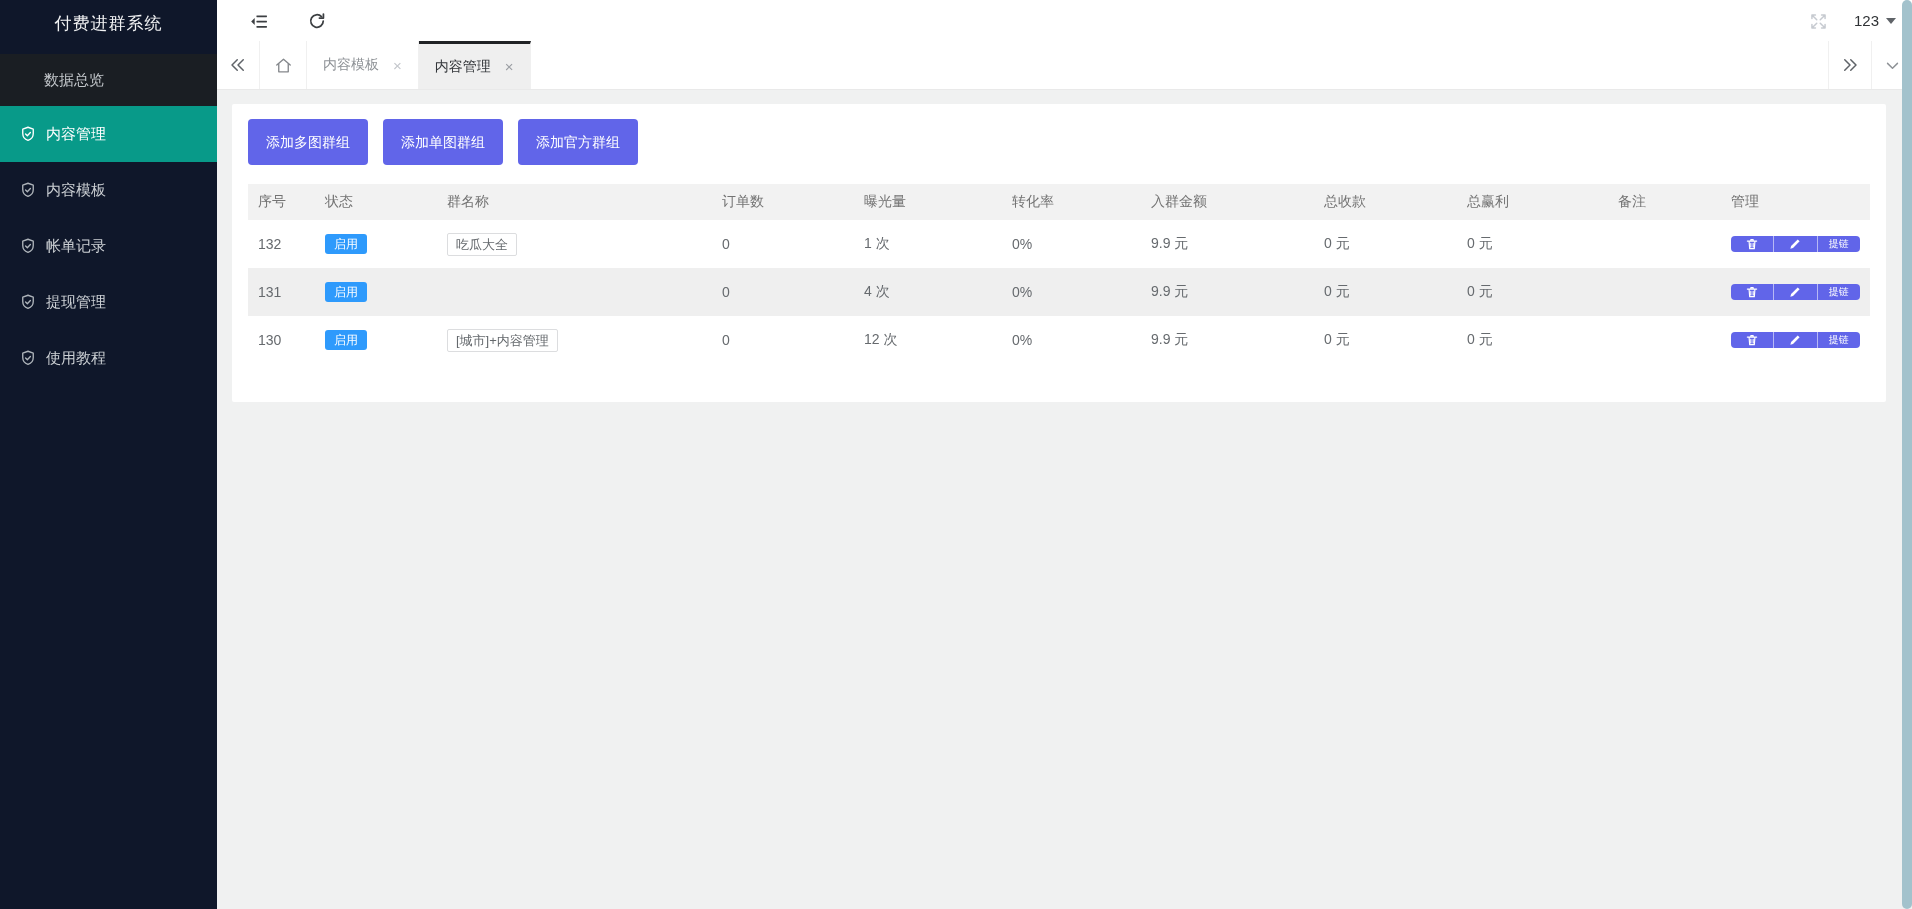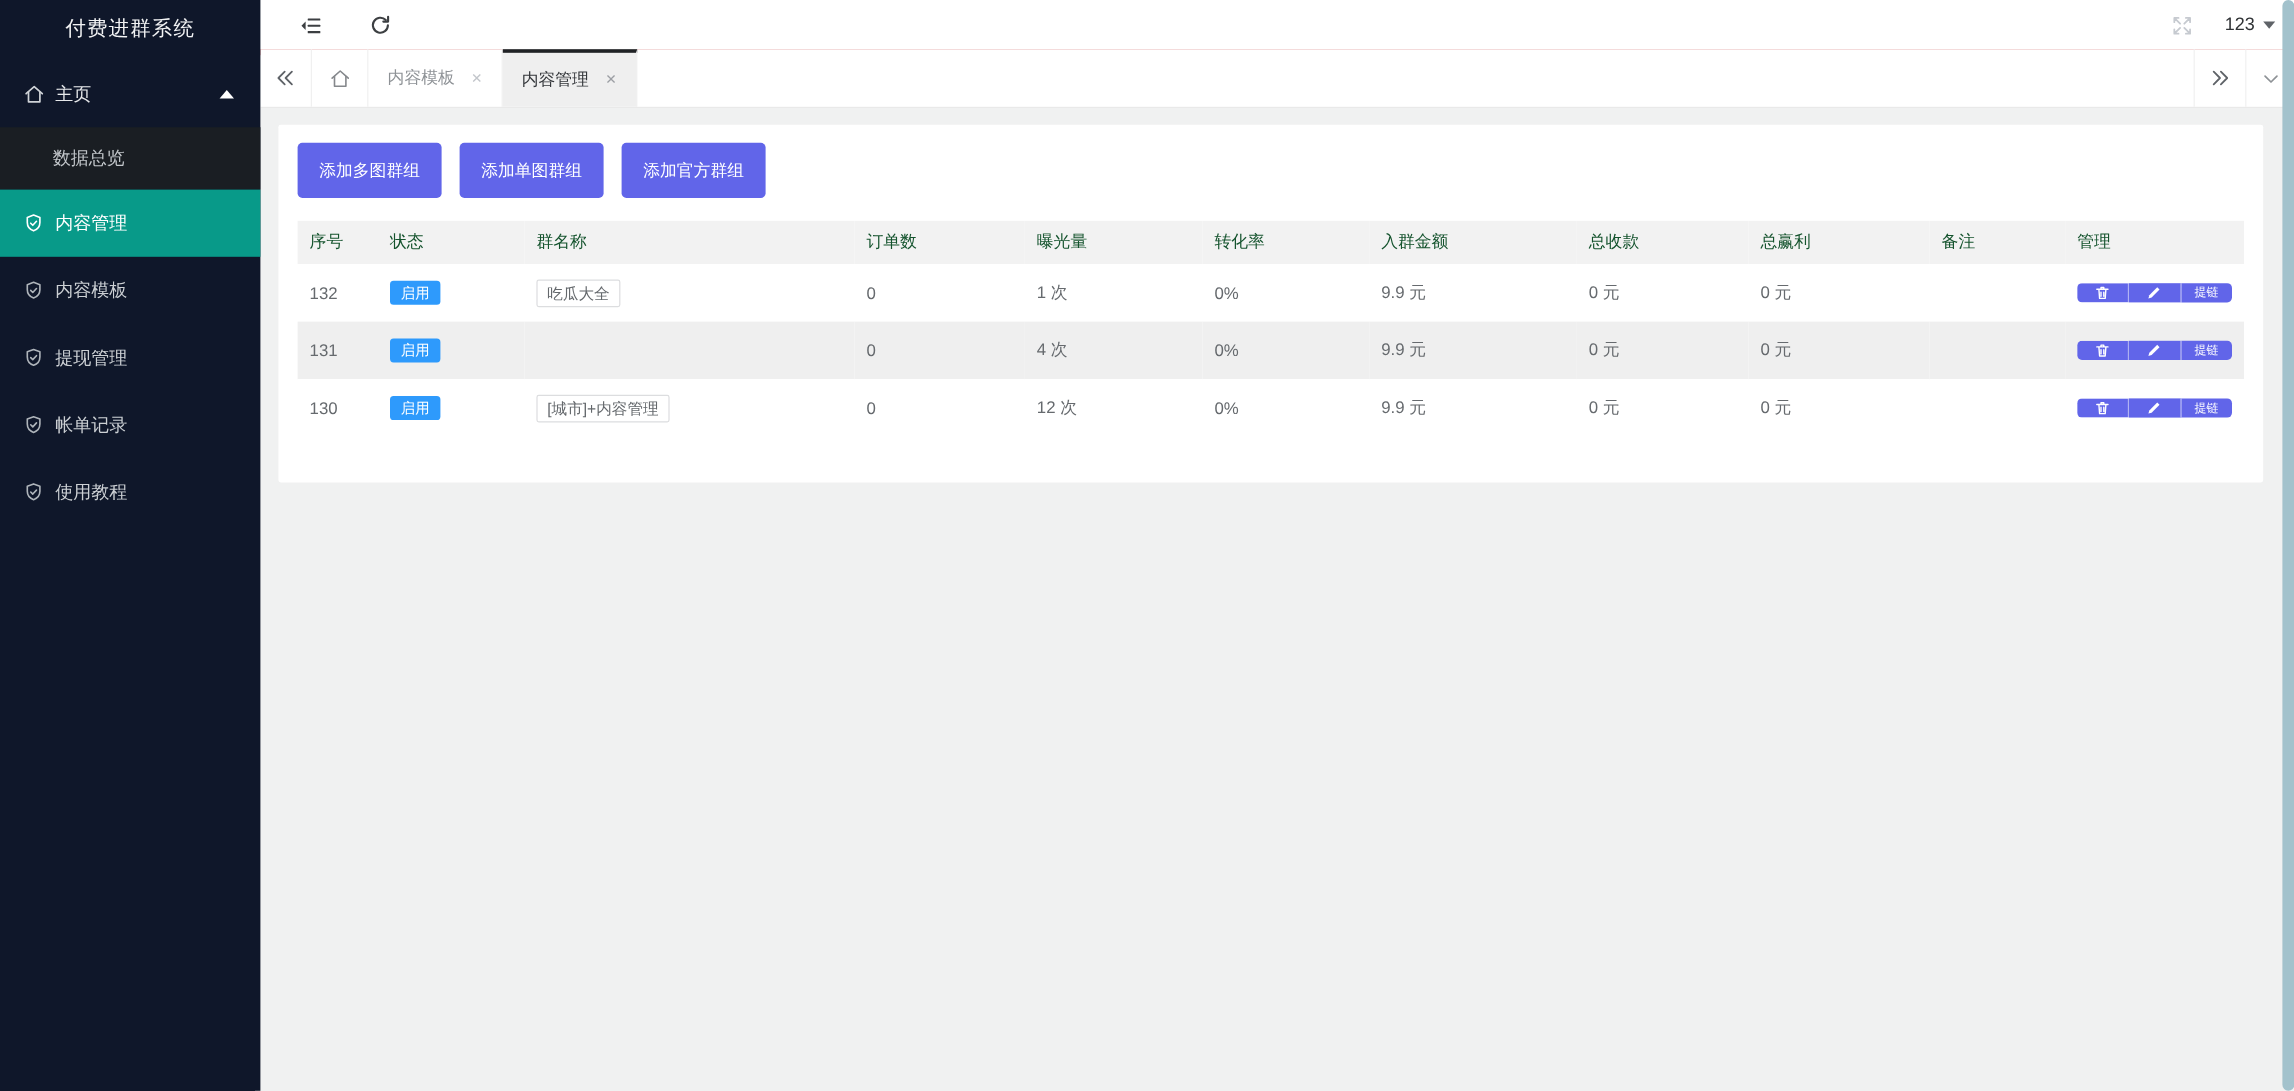--- a/index.html
+++ b/index.html
@@ -42,50 +42,40 @@
   .ts-right{margin-left:auto;display:flex;align-items:stretch;}
   .ts-right .ts-btn{border-right:none;border-left:1px solid #f0f0f0;}
   .ts-right .ts-btn:last-child{width:40px;color:#8e9296;}
   
   .content{position:absolute;left:217px;top:90px;right:0;bottom:0;background:#f0f1f1;}
   .card{position:absolute;left:15px;top:14px;width:1654px;height:298px;background:#ffffff;border-radius:2px;padding:15px 16px;box-sizing:border-box;}
   .btn-row{display:flex;gap:15px;}
   .btn{background:#6165e9;color:#ffffff;font-size:14px;border:none;border-radius:4px;padding:0 18px;height:46px;line-height:31px;cursor:pointer;font-family:inherit;}
   
   table.grid{width:1622px;border-collapse:collapse;margin-top:19px;table-layout:fixed;}
-  table.grid th{background:#f2f2f2;height:36px;font-size:14px;font-weight:normal;color:#14532d;text-align:left;padding:0 10px;}
+  table.grid th{background:#f2f2f2;height:36px;font-size:14px;font-weight:normal;color:#737373;text-align:left;padding:0 10px;}
   table.grid td{height:48px;font-size:14px;color:#666a6e;padding:0 10px;}
   table.grid tbody tr:nth-child(2){background:#efefef;padding-left:28px;}
   table.grid tbody tr:nth-child(1),table.grid tbody tr:nth-child(3){background:#ffffff;}
   .badge{display:inline-block;background:#2e9afc;color:#fff;font-size:12px;padding:4px 9px;border-radius:3px;line-height:1;}
   .name-tag{display:inline-block;border:1px solid #dcdddf;color:#64686c;font-size:13px;padding:4px 8px;border-radius:2px;line-height:1;background:#fff;}
   .act-group{display:flex;}
   .act-btn{width:45px;height:16px;background:#6165e9;color:#fff;display:flex;align-items:center;justify-content:center;cursor:pointer;border-right:1px solid rgba(255,255,255,.55);font-size:10px;}
   .act-btn:first-child{border-radius:4px 0 0 4px;}
   .act-btn:last-child{border-radius:0 4px 4px 0;border-right:none;}
   
   .scroll-strip{position:absolute;right:0;top:0;width:10px;height:909px;background:#a3c2cc;border-radius:5px;z-index:20;}
   svg{display:block;}
 </style>
 </head>
 <body>
 
 <div class="sidebar">
   <div class="sb-title">付费进群系统</div>
 
-  <div class="sb-item home">
-    <span class="sb-icon">
-      <svg width="19" height="19" viewBox="0 0 24 24" fill="none" stroke="#cfd3d7" stroke-width="1.8" stroke-linecap="round" stroke-linejoin="round">
-        <path d="M3.5 11.5 12 4l8.5 7.5"></path>
-          <path d="M6 9.8V20h12V9.8"></path>
-      </svg>
-    </span>
-    <span class="sb-label">主页</span>
-    <span class="caret-up"></span>
-  </div>
 
   <div class="sb-submenu">
     <div class="sb-subitem">
       <span>数据总览</span>
     </div>
   </div>
 
   <div class="sb-nav">
     <div class="sb-item active">
       <span class="sb-icon">
@@ -105,30 +95,30 @@
       </span>
       <span class="sb-label">内容模板</span>
     </div>
     <div class="sb-item">
       <span class="sb-icon">
         <svg width="18" height="18" viewBox="0 0 24 24" fill="none" stroke="currentColor" stroke-width="1.8" stroke-linecap="round" stroke-linejoin="round">
           <path d="M12 3l7 2.6v5.6c0 4.4-2.9 7.8-7 9.3-4.1-1.5-7-4.9-7-9.3V5.6L12 3z"></path>
             <path d="M8.8 12l2.3 2.3 4.1-4.4"></path>
         </svg>
       </span>
+      <span class="sb-label">帐单记录</span>
+    </div>
+    <div class="sb-item">
+      <span class="sb-icon">
+        <svg width="18" height="18" viewBox="0 0 24 24" fill="none" stroke="currentColor" stroke-width="1.8" stroke-linecap="round" stroke-linejoin="round">
+          <path d="M12 3l7 2.6v5.6c0 4.4-2.9 7.8-7 9.3-4.1-1.5-7-4.9-7-9.3V5.6L12 3z"></path>
+            <path d="M8.8 12l2.3 2.3 4.1-4.4"></path>
+        </svg>
+      </span>
       <span class="sb-label">提现管理</span>
-    </div>
-    <div class="sb-item">
-      <span class="sb-icon">
-        <svg width="18" height="18" viewBox="0 0 24 24" fill="none" stroke="currentColor" stroke-width="1.8" stroke-linecap="round" stroke-linejoin="round">
-          <path d="M12 3l7 2.6v5.6c0 4.4-2.9 7.8-7 9.3-4.1-1.5-7-4.9-7-9.3V5.6L12 3z"></path>
-            <path d="M8.8 12l2.3 2.3 4.1-4.4"></path>
-        </svg>
-      </span>
-      <span class="sb-label">帐单记录</span>
     </div>
     <div class="sb-item">
       <span class="sb-icon">
         <svg width="18" height="18" viewBox="0 0 24 24" fill="none" stroke="currentColor" stroke-width="1.8" stroke-linecap="round" stroke-linejoin="round">
           <path d="M12 3l7 2.6v5.6c0 4.4-2.9 7.8-7 9.3-4.1-1.5-7-4.9-7-9.3V5.6L12 3z"></path>
             <path d="M8.8 12l2.3 2.3 4.1-4.4"></path>
         </svg>
       </span>
       <span class="sb-label">使用教程</span>
     </div>

